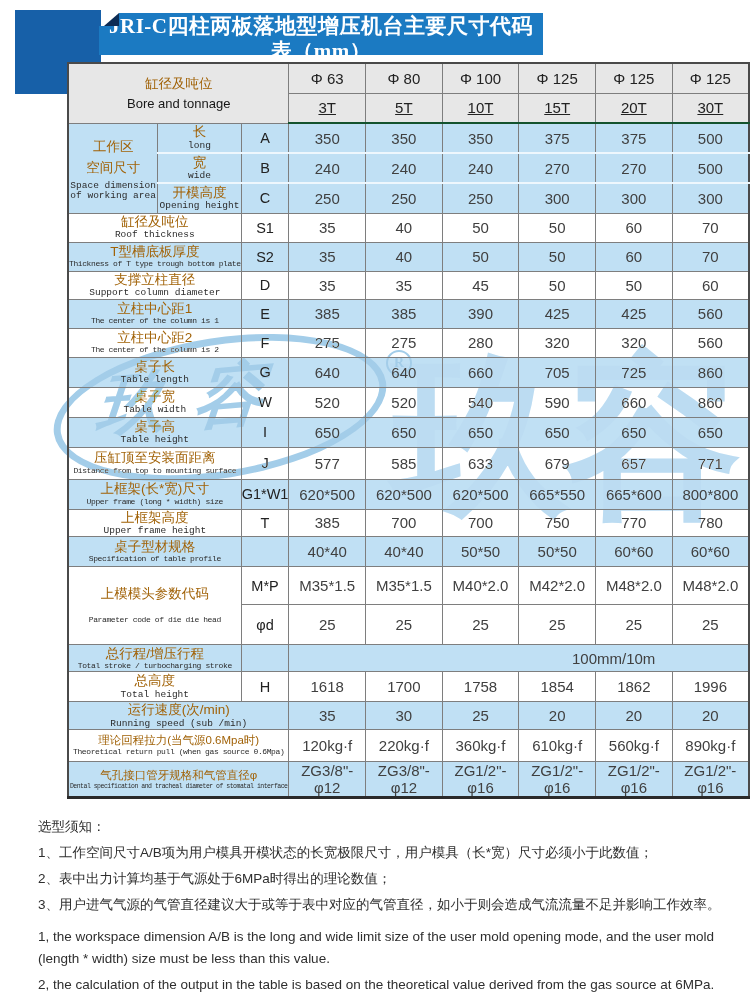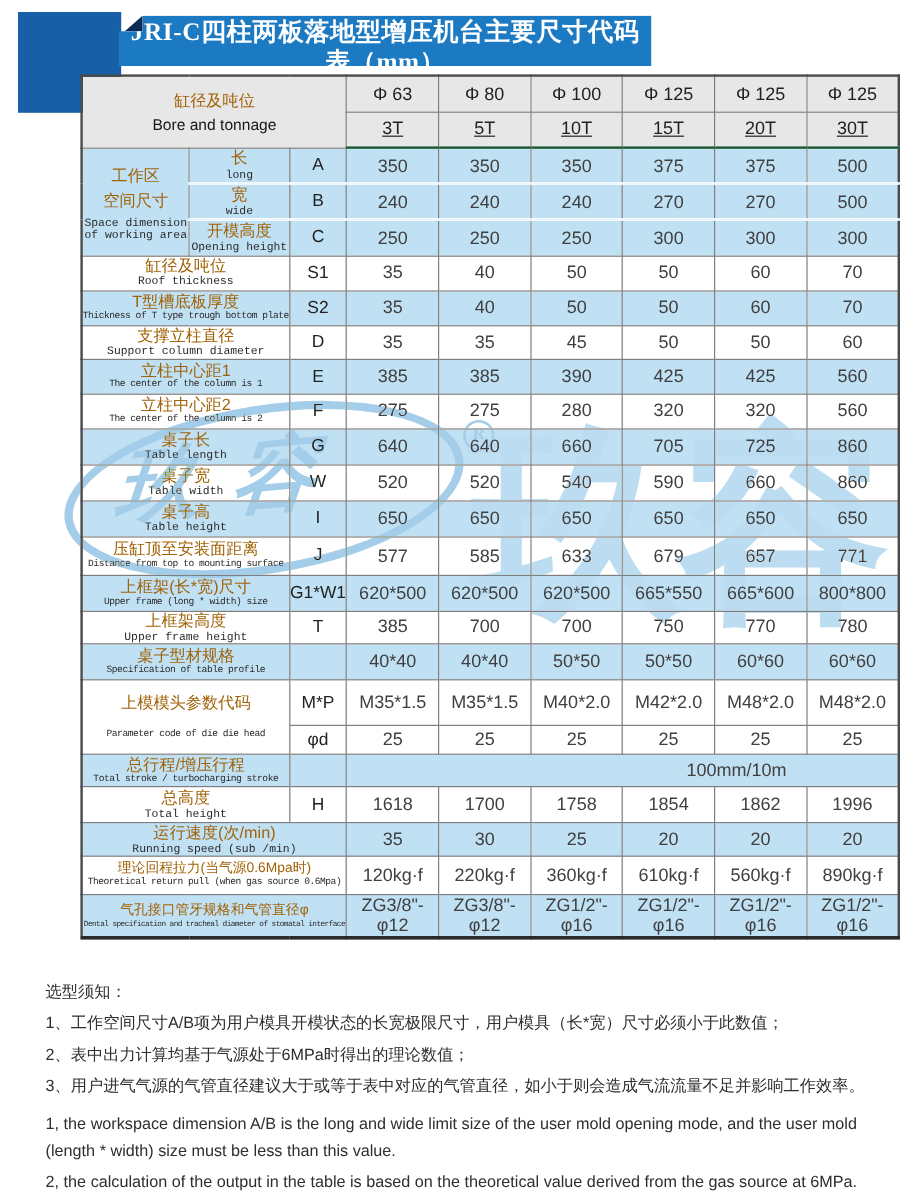--- a/index.html
+++ b/index.html
@@ -304,21 +304,21 @@
               <div class="en tiny">Parameter code of die die head</div>
             </td>
             <td class="code">M*P</td>
             <td class="val">M35*1.5</td>
             <td class="val">M35*1.5</td>
             <td class="val">M40*2.0</td>
             <td class="val">M42*2.0</td>
             <td class="val">M48*2.0</td>
             <td class="val">M48*2.0</td>
           </tr>
-          <tr class="" style="height:24px">
+          <tr class="" style="height:40px">
             <td class="code">φd</td>
             <td class="val">25</td>
             <td class="val">25</td>
             <td class="val">25</td>
             <td class="val">25</td>
             <td class="val">25</td>
             <td class="val">25</td>
           </tr>
           <tr class="blue" style="height:27px">
             <td colspan="2">

